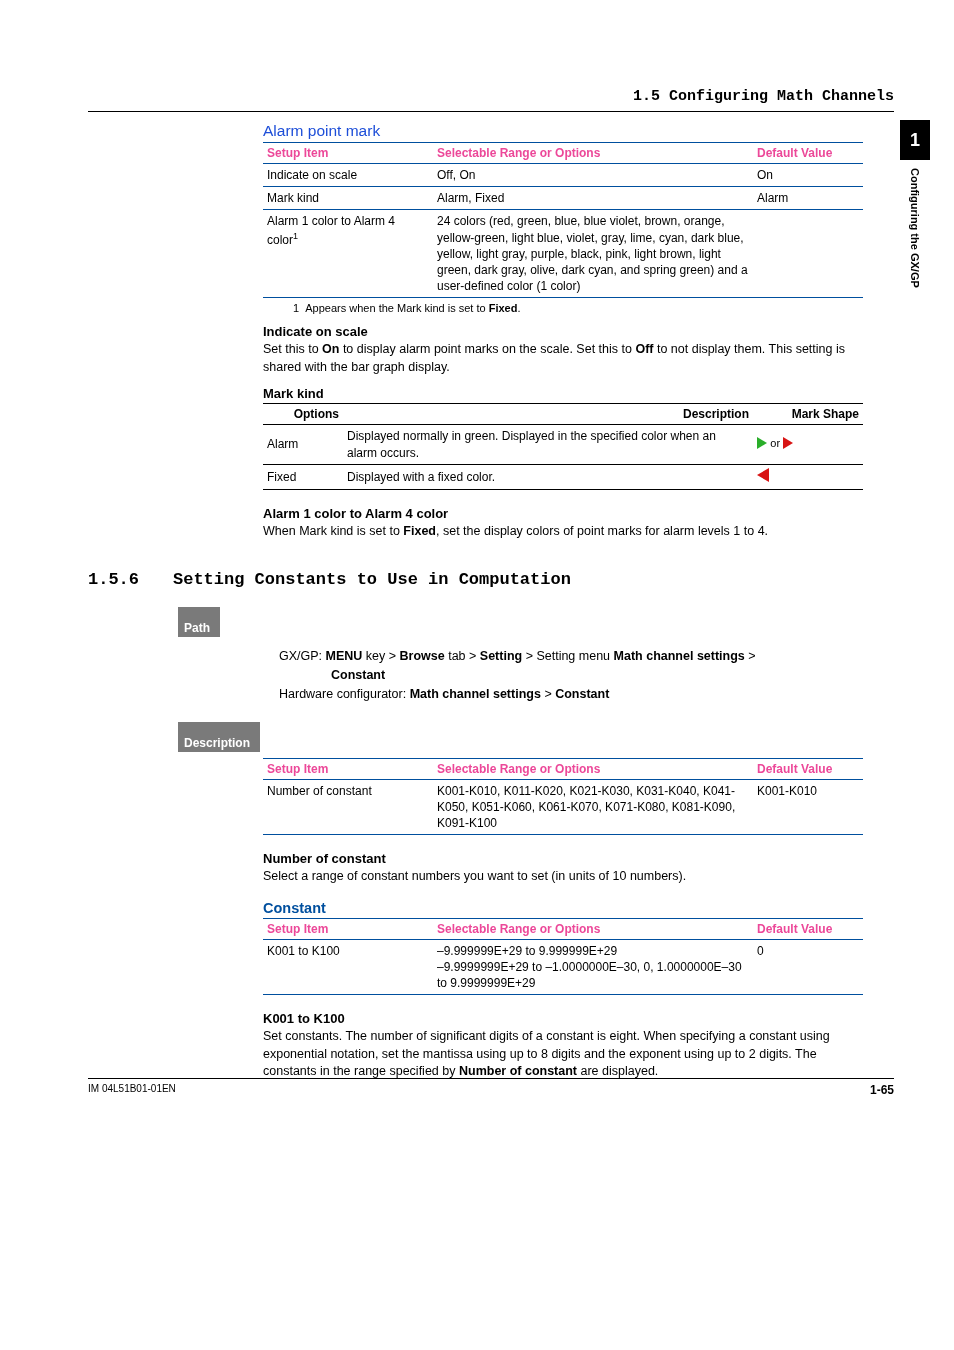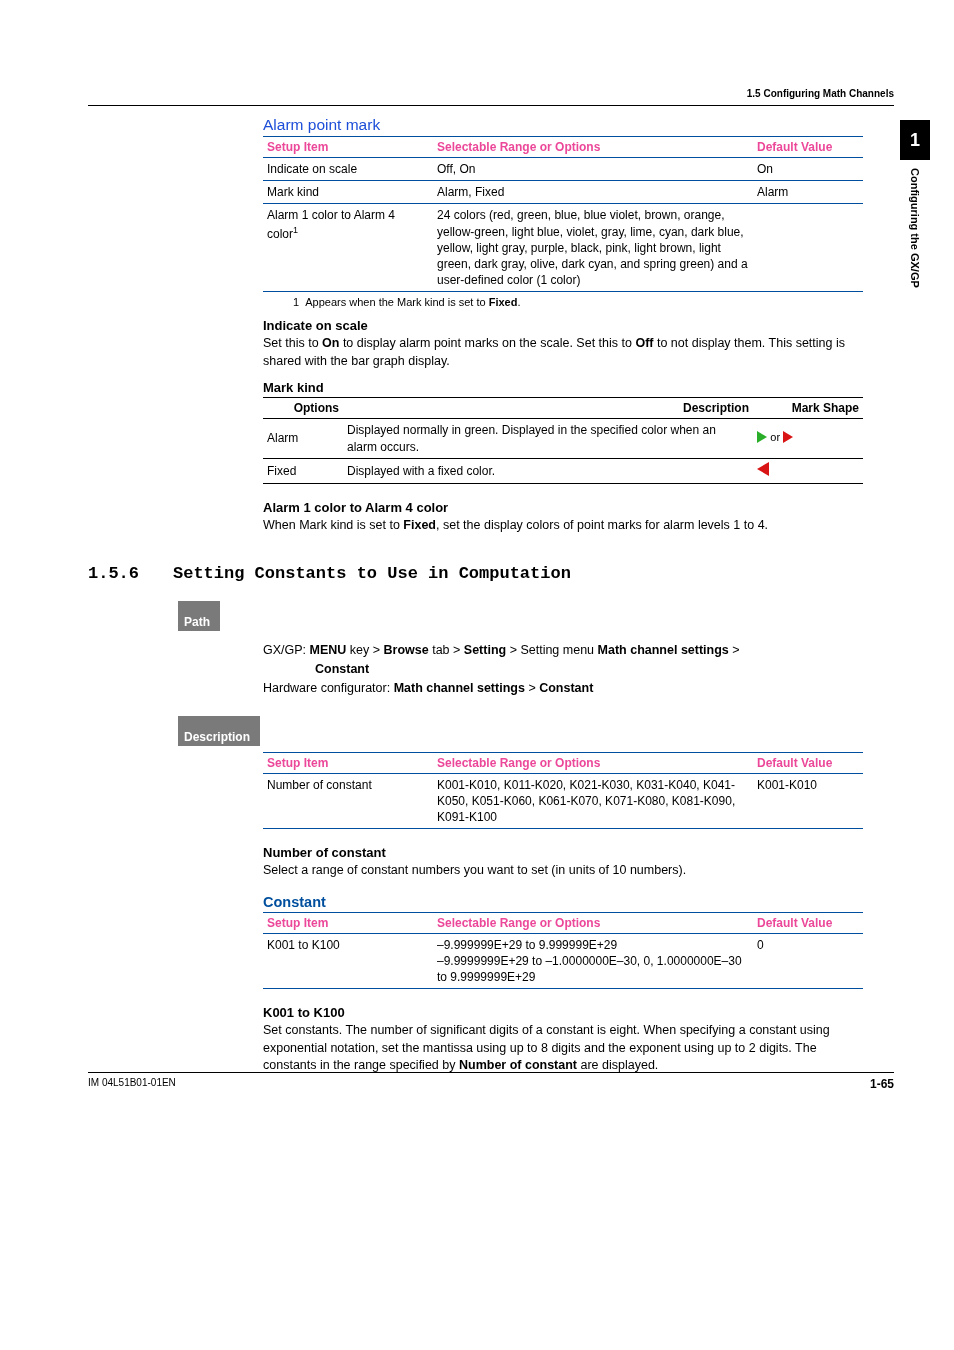--- a/index.html
+++ b/index.html
@@ -17,22 +17,23 @@
     padding: 88px 60px 40px 88px;
     position: relative;
   }
   .rule-top {
     border-top: 1px solid #000;
     margin-bottom: 4px;
   }
   .breadcrumb-header {
     text-align: right;
     font-weight: bold;
-    font-size: 10px;
+    font-size: 15px;
     margin-bottom: 6px;
+    font-family: Liberation Mono, monospace;
   }
   .side-tab {
     position: absolute;
     right: 24px;
     top: 120px;
     width: 30px;
     display: flex;
     flex-direction: column;
     align-items: center;
   }
@@ -147,21 +148,21 @@
     background: #7a7a7a;
     color: #fff;
     font-weight: bold;
     font-size: 12px;
     padding: 14px 10px 2px 6px;
     margin-left: -85px;
     margin-top: 18px;
     margin-bottom: 6px;
   }
   .path-body {
-    margin-left: 0;
+    margin-left: 16px;
     margin-top: 4px;
     line-height: 1.5;
     font-size: 12.5px;
   }
   .path-body .indent { margin-left: 52px; }
   .footer {
     position: absolute;
     bottom: 30px;
     left: 88px;
     right: 60px;

